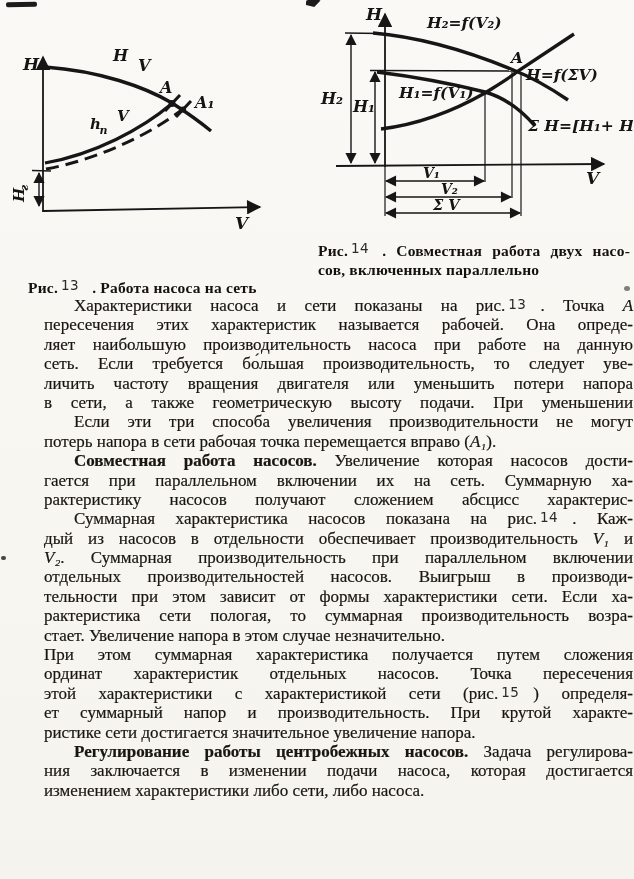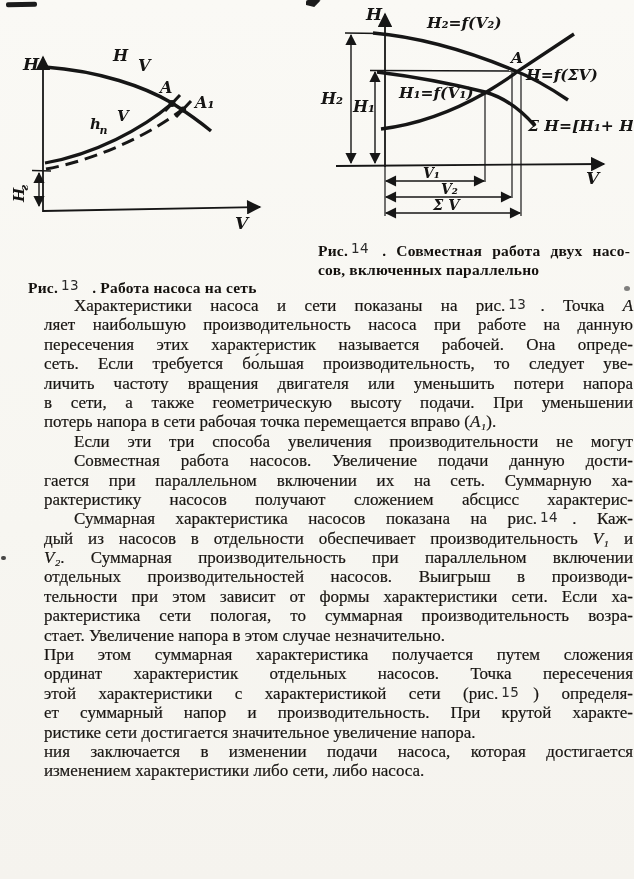--- a/index.html
+++ b/index.html
@@ -40,21 +40,21 @@
     position:absolute;left:44px;top:296px;width:589px;
     font-size:17px;line-height:19.4px;
     -webkit-text-stroke:.2px #1b1815;
   }
   .line{
     text-align:justify;text-align-last:justify;
     white-space:normal;height:19.4px;overflow:visible;
   }
   .line.lastline{text-align-last:left;}
   .line.indent{padding-left:30px;}
-  .b{font-weight:normal;}
+  .b{font-weight:bold;}
   .i{font-style:italic;}
   .f{
     font-family:"DejaVu Sans","Liberation Sans",sans-serif;
     font-size:13.5px;position:relative;top:-2px;
     margin:0 14px 0 3px;letter-spacing:.5px;color:#2a2a2a;
     -webkit-text-stroke:0 transparent;
   }
 </style>
 </head>
 <body>
@@ -155,39 +155,40 @@
   </div>
   <div class="caption" style="left:318px;top:242px;width:312px;">
     <div class="cap2line1">
       <span>Рис.</span><span class="fignum">14</span><span>. </span><span>Совместная работа двух насо-</span>
     </div>
     <div class="cap2line2">сов, включенных параллельно</div>
   </div>
 
   <div class="bodytext">
       <div class="line indent"><span>Характеристики насоса и сети показаны на рис.</span><span class="f">13</span><span>. Точка </span><span class="i">А</span></div>
+      <div class="line"><span>пересечения этих характеристик называется рабочей. Она опреде-</span></div>
       <div class="line"><span>ляет наибольшую производительность насоса при работе на данную</span></div>
-      <div class="line"><span>пересечения этих характеристик называется рабочей. Она опреде-</span></div>
       <div class="line"><span>сеть. Если требуется бо́льшая производительность, то следует уве-</span></div>
       <div class="line"><span>личить частоту вращения двигателя или уменьшить потери напора</span></div>
       <div class="line"><span>в сети, а также геометрическую высоту подачи. При уменьшении</span></div>
+      <div class="line indent"><span>Если эти три способа увеличения производительности не могут</span></div>
       <div class="line lastline"><span>потерь напора в сети рабочая точка перемещается вправо (</span><span class="i">А₁</span><span>).</span></div>
-      <div class="line indent"><span>Если эти три способа увеличения производительности не могут</span></div>
-      <div class="line indent"><span class="b">Совместная работа насосов.</span><span> Увеличение подачи данную дости-</span></div>
+      <div class="line indent"><span class="b">Совместная работа насосов.</span><span> Увеличение которая насосов дости-</span></div>
       <div class="line"><span>гается при параллельном включении их на сеть. Суммарную ха-</span></div>
       <div class="line"><span>рактеристику насосов получают сложением абсцисс характерис-</span></div>
       <div class="line indent"><span>Суммарная характеристика насосов показана на рис.</span><span class="f">14</span><span>. Каж-</span></div>
       <div class="line"><span>дый из насосов в отдельности обеспечивает производительность </span><span class="i">V₁</span><span> и</span></div>
       <div class="line"><span class="i">V₂</span><span>. Суммарная производительность при параллельном включении</span></div>
       <div class="line"><span>отдельных производительностей насосов. Выигрыш в производи-</span></div>
       <div class="line"><span>тельности при этом зависит от формы характеристики сети. Если ха-</span></div>
       <div class="line"><span>рактеристика сети пологая, то суммарная производительность возра-</span></div>
       <div class="line lastline"><span>стает. Увеличение напора в этом случае незначительно.</span></div>
       <div class="line"><span>При этом суммарная характеристика получается путем сложения</span></div>
       <div class="line"><span>ординат характеристик отдельных насосов. Точка пересечения</span></div>
       <div class="line"><span>этой характеристики с характеристикой сети (рис.</span><span class="f">15</span><span>) определя-</span></div>
       <div class="line"><span>ет суммарный напор и производительность. При крутой характе-</span></div>
       <div class="line lastline"><span>ристике сети достигается значительное увеличение напора.</span></div>
+      <div class="line indent"><span class="b">Регулирование работы центробежных насосов.</span><span> Задача регулирова-</span></div>
       <div class="line"><span>ния заключается в изменении подачи насоса, которая достигается</span></div>
       <div class="line lastline"><span>изменением характеристики либо сети, либо насоса.</span></div>
     </div>
 
 </div>
 
 </body></html>

